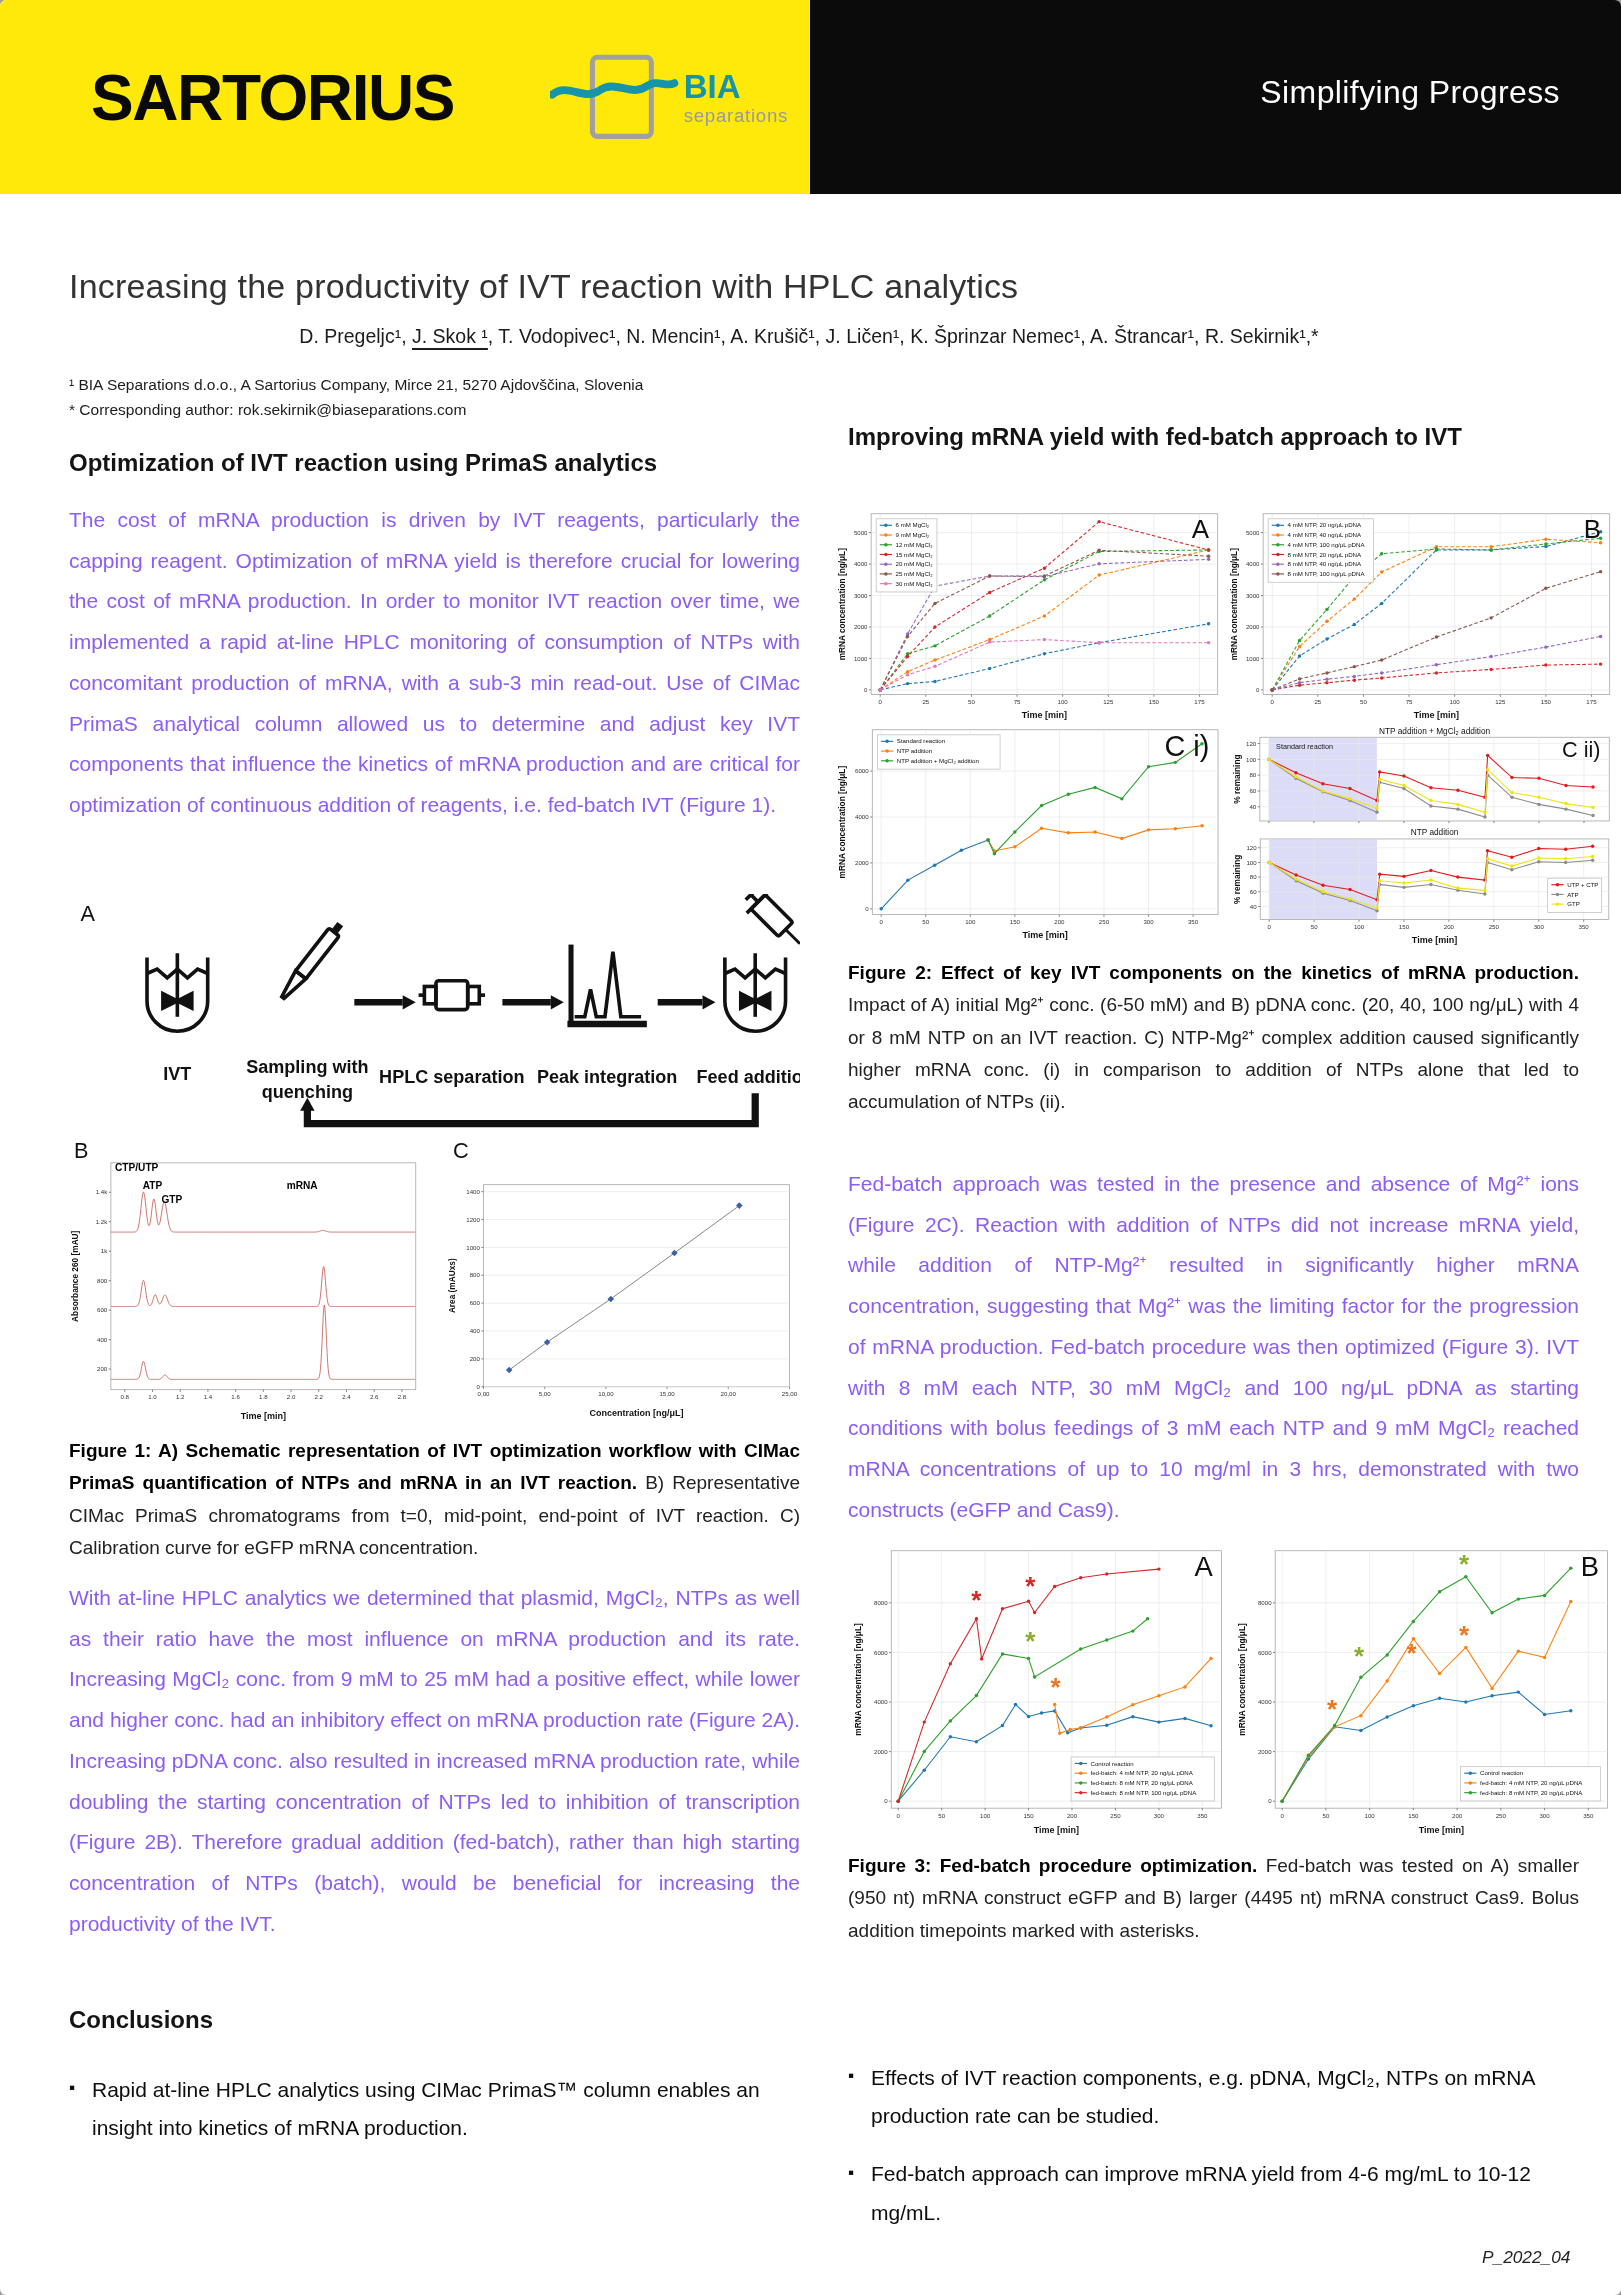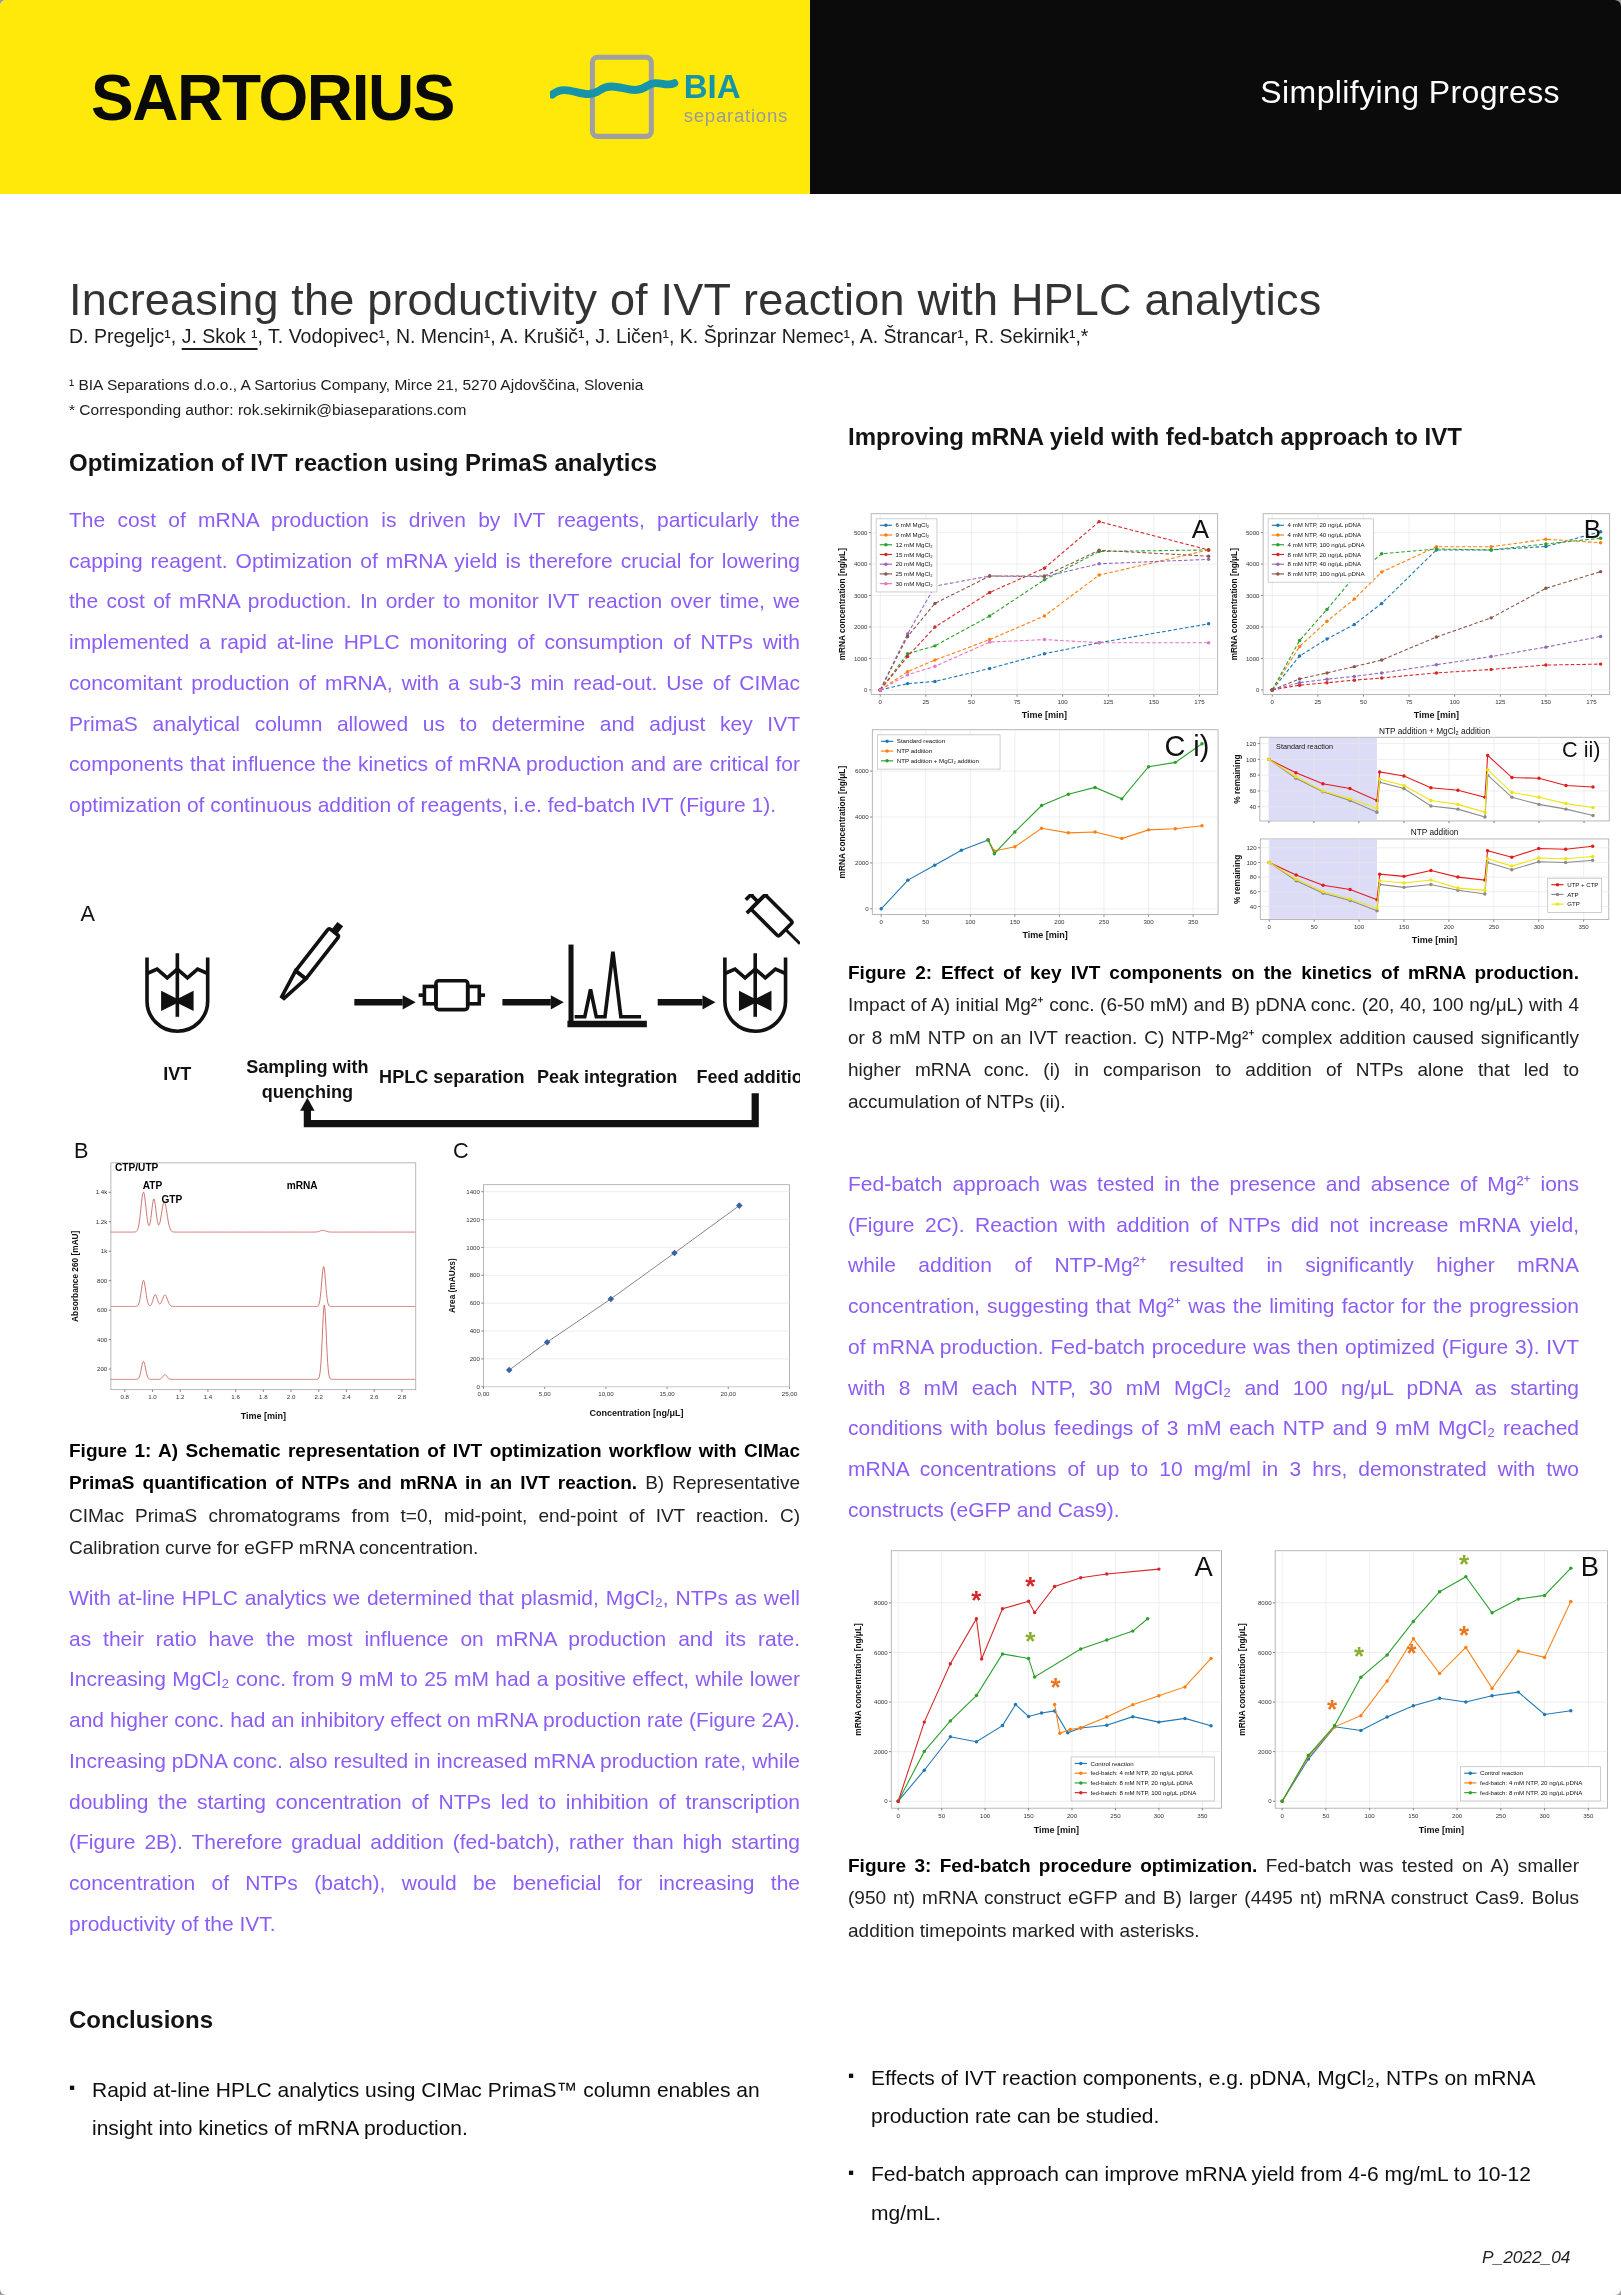--- a/index.html
+++ b/index.html
@@ -7,22 +7,22 @@
           font-family:"Liberation Sans",sans-serif;overflow:hidden;border-radius:6px;}
   .abs{position:absolute;}
 
   
   .band-yellow{left:0;top:0;width:810px;height:194px;background:#ffe90a;}
   .band-black{left:810px;top:0;width:811px;height:194px;background:#0b0b0b;}
   .brand{left:91px;top:61px;font-size:64px;font-weight:800;letter-spacing:-1.4px;color:#0a0a0a;}
   .tagline{right:61px;top:74px;font-size:32px;color:#ffffff;font-weight:400;letter-spacing:0.4px;}
 
   
-  .title{left:69px;top:244px;width:1372px;font-size:45px;font-weight:400;color:#333333;letter-spacing:0.2px;}
-  .authors{left:69px;top:325px;width:1480px;font-size:19.5px;color:#1c1c1c;}
+  .title{left:69px;top:244px;width:1372px;font-size:34px;font-weight:400;color:#333333;letter-spacing:0.2px;}
+  .authors{left:69px;top:325px;width:1480px;font-size:19.5px;color:#1c1c1c;text-align:center;}
   .authors .und{text-decoration:underline;text-decoration-thickness:2.2px;text-underline-offset:5px;}
   .affil{left:69px;top:373px;width:1155px;font-size:15.5px;line-height:1.6;color:#1c1c1c;}
 
   .section{font-size:24px;font-weight:600;color:#141414;margin:0;}
   p.body{font-size:21px;line-height:1.94;text-align:justify;color:#8b5cf6;margin:0;}
   .caption{font-size:19px;line-height:1.70;text-align:justify;color:#222222;}
   .caption b{color:#000000;}
   .panel-letter{font-size:21.7px;color:#111111;font-weight:500;}
 
   ul.blist{list-style:none;margin:0;padding:0;}

